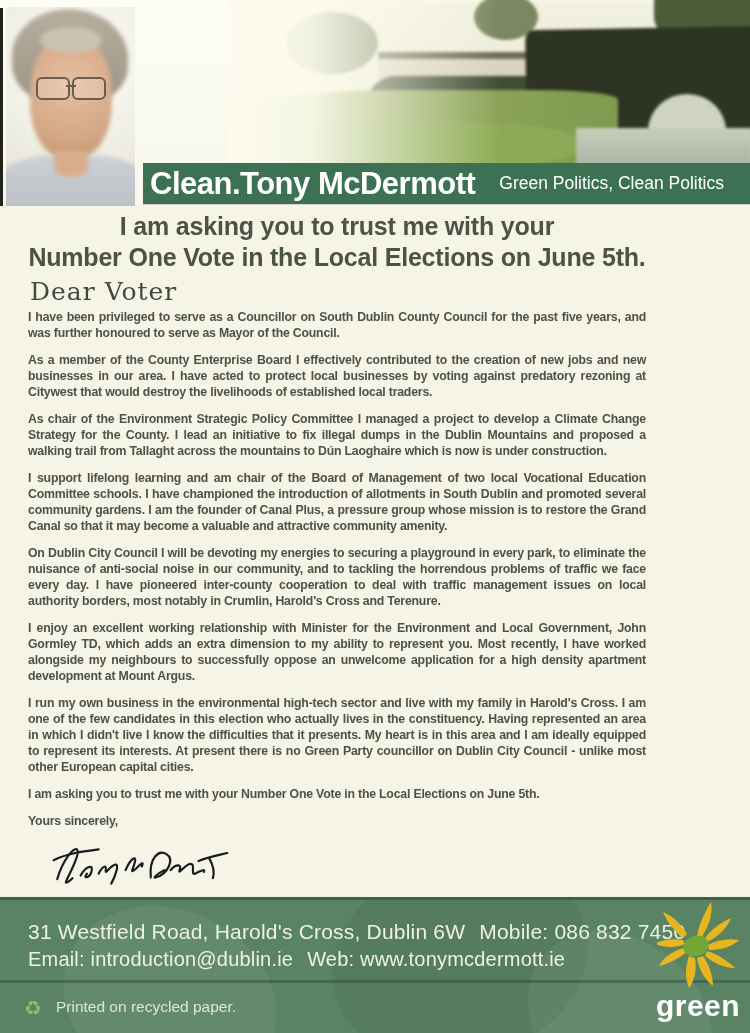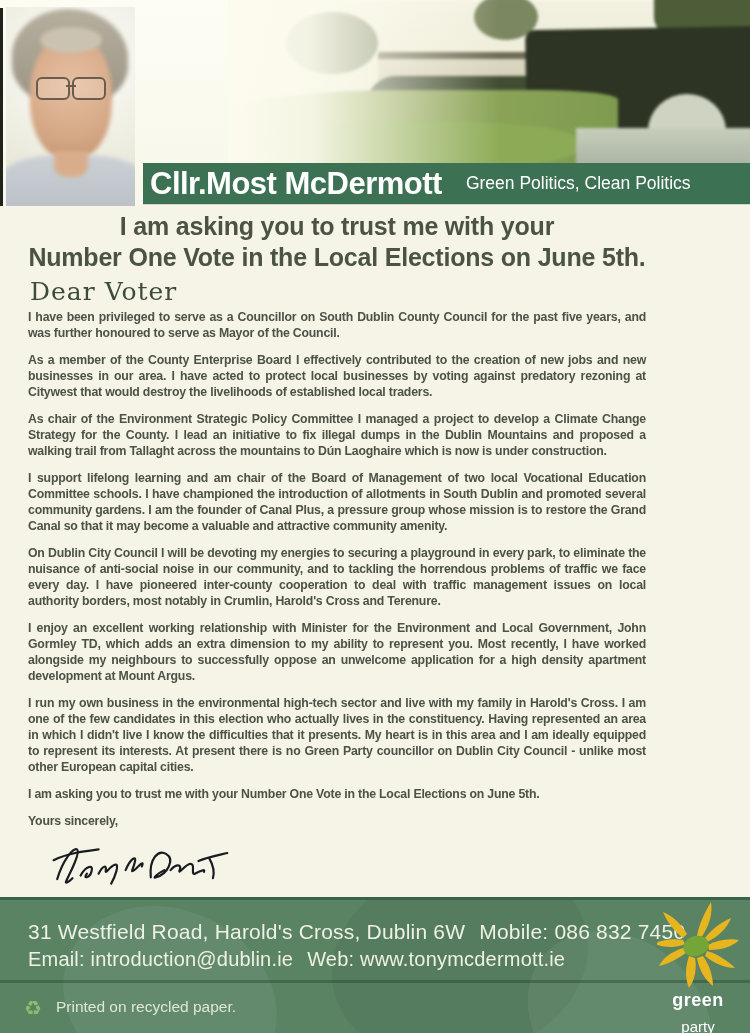--- a/index.html
+++ b/index.html
@@ -86,21 +86,21 @@
   .leaf.c { left:520px; top:40px; width:200px; height:160px; transform:rotate(40deg); }
   .footer-stripe { position:absolute; left:0; top:80px; width:750px; height:3px; background:rgba(25,55,38,.35); }
   .footer-line { position:absolute; left:28px; color:#eef1e4; letter-spacing:.2px; white-space:nowrap; }
   .footer-line.one { top:20px; font-size:21px; }
   .footer-line.two { top:48px; font-size:20px; }
   .footer-gap { display:inline-block; width:14px; }
   .recycled { position:absolute; left:24px; top:96px; color:#dfe7d6; font-size:15.5px; }
   .recycle-glyph { color:#8fbc6f; font-size:20px; vertical-align:-3px; margin-right:14px; }
 
   .party-logo { position:absolute; right:6px; top:2px; width:92px; text-align:center; line-height:1; }
-  .logo-word { font-size:18px; font-weight:bold; color:#ffffff; letter-spacing:.5px; margin-top:-2px; }
+  .logo-word { font-size:30px; font-weight:bold; color:#ffffff; letter-spacing:.5px; margin-top:-2px; }
   .logo-sub  { font-size:15px; font-weight:normal; color:#ffffff; margin-top:10px; }
 </style>
 </head>
 <body>
 
 <div id="page">
 
   <div class="header">
     <div class="edge-line"></div>
 
@@ -127,21 +127,21 @@
         <div class="ls-bridge"></div>
         <div class="ls-arch"></div>
         <div class="ls-grass"></div>
         <div class="ls-grass2"></div>
         <div class="ls-water"></div>
       </div>
       <div class="fade-left"></div>
     </div>
 
     <div class="banner">
-      <span class="banner-name">Cllr.Most McDermott</span>
+      <span class="banner-name">Clean.Tony McDermott</span>
       <span class="banner-slogan">Green Politics, Clean Politics</span>
     </div>
   </div>
 
   <div class="content">
     <div class="headline">
       <div>I am asking you to trust me with your</div>
       <div>Number One Vote in the Local Elections on June 5th.</div>
     </div>
 

